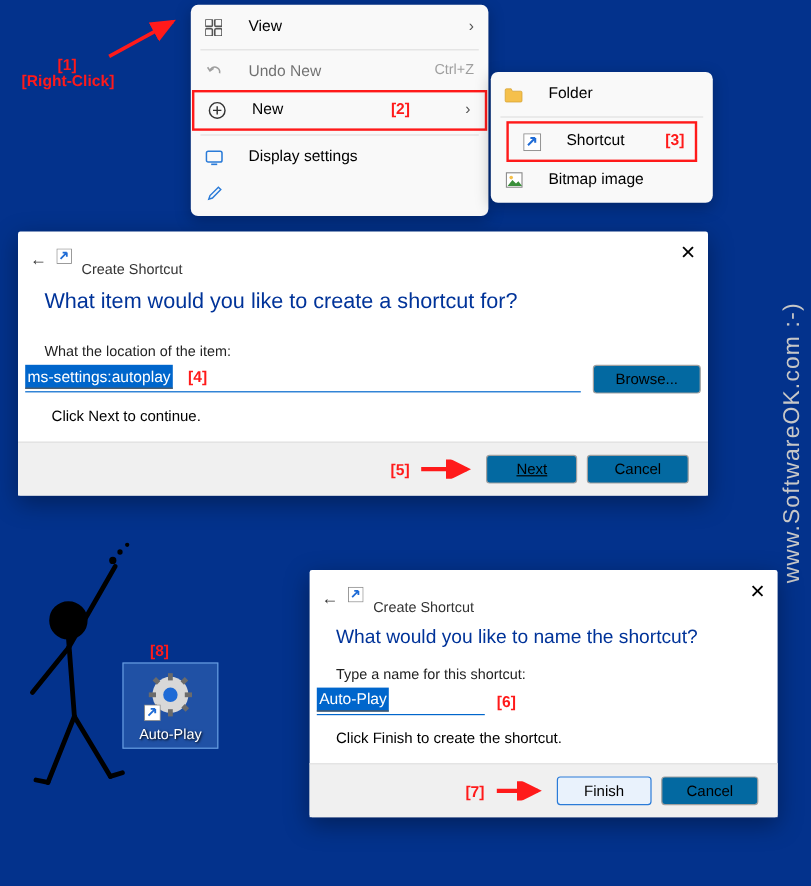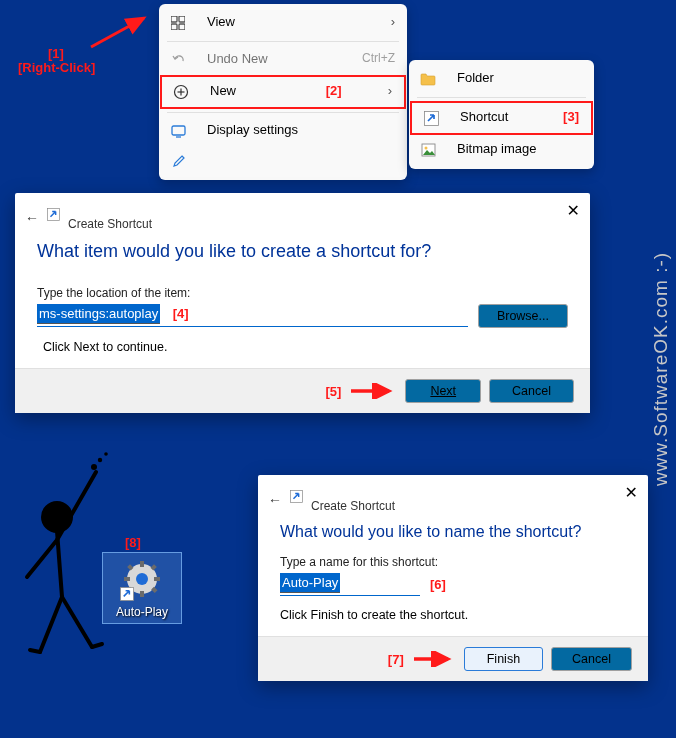--- a/index.html
+++ b/index.html
@@ -132,21 +132,21 @@
       color: #222;
       padding: 2px 22px;
     }
     .dlg-label {
       font-size: 12px;
       color: #222;
       padding: 14px 22px 4px;
     }
     .dlg-input-row {
       display: flex;
-      padding: 0 22px 4px;
+      padding: 0 6px 4px;
       gap: 10px;
       align-items: flex-start;
     }
     .dlg-input {
       font-size: 13px;
       border: none;
       border-bottom: 1px solid #555;
       outline: none;
       padding: 2px 2px;
     }
@@ -301,21 +301,21 @@
 <div class="ctx-menu" style="left:409px; top:60px; width:185px;">
   <div class="ctx-item">
     <span class="ico">
         <svg width="16" height="13" viewBox="0 0 16 13">
           <path d="M1,3 L1,11 Q1,12 2,12 L14,12 Q15,12 15,11 L15,4 Q15,3 14,3 L7,3 L6,1 L2,1 Q1,1 1,2 Z" fill="#f5c04b" stroke="#d4a030" stroke-width=".6"></path>
         </svg>
       </span>
     <span class="lbl">Folder</span>
   </div>
   <div class="ctx-sep"></div>
-  <div class="ctx-item red-box" style="margin:0 1px;">
+  <div class="ctx-item red-box" style="margin:0 13px;">
     <span class="ico">
         <svg width="15" height="15" viewBox="0 0 15 15">
           <rect x=".5" y=".5" width="14" height="14" fill="#fff" stroke="#888" stroke-width=".8"></rect>
           <path d="M4,10 L10,4 M10,4 L10,8 M10,4 L6,4" stroke="#1e6bd6" stroke-width="1.7" fill="none"></path>
         </svg>
       </span>
     <span class="lbl">Shortcut</span>
     <span class="annotation" style="position:static;margin-left:14px">[3]</span>
   </div>
   <div class="ctx-item">
@@ -334,21 +334,21 @@
   <span class="dlg-close">✕</span>
   <div class="dlg-top">
     <span class="dlg-back">←</span>
     <span><svg width="13" height="13" viewBox="0 0 15 15">
           <rect x=".5" y=".5" width="14" height="14" fill="#fff" stroke="#888" stroke-width=".8"></rect>
           <path d="M4,10 L10,4 M10,4 L10,8 M10,4 L6,4" stroke="#1e6bd6" stroke-width="1.7" fill="none"></path>
         </svg></span>
     <span class="dlg-title-small">Create Shortcut</span>
   </div>
   <div class="dlg-heading">What item would you like to create a shortcut for?</div>
-  <div class="dlg-label">Type the location of the item:</div>
+  <div class="dlg-label">What the location of the item:</div>
   <div class="dlg-input-row">
     <div class="dlg-input-wrap">
       <span class="dlg-input sel">ms-settings:autoplay</span>
       <span class="annotation" style="position:static;margin-left:8px">[4]</span>
     </div>
     <button class="dlg-btn" style="padding:4px 18px">Browse...</button>
   </div>
   <div class="dlg-hint">Click Next to continue.</div>
   <div class="dlg-footer">
     <span class="annotation" style="position:static;align-self:center">[5]</span>

